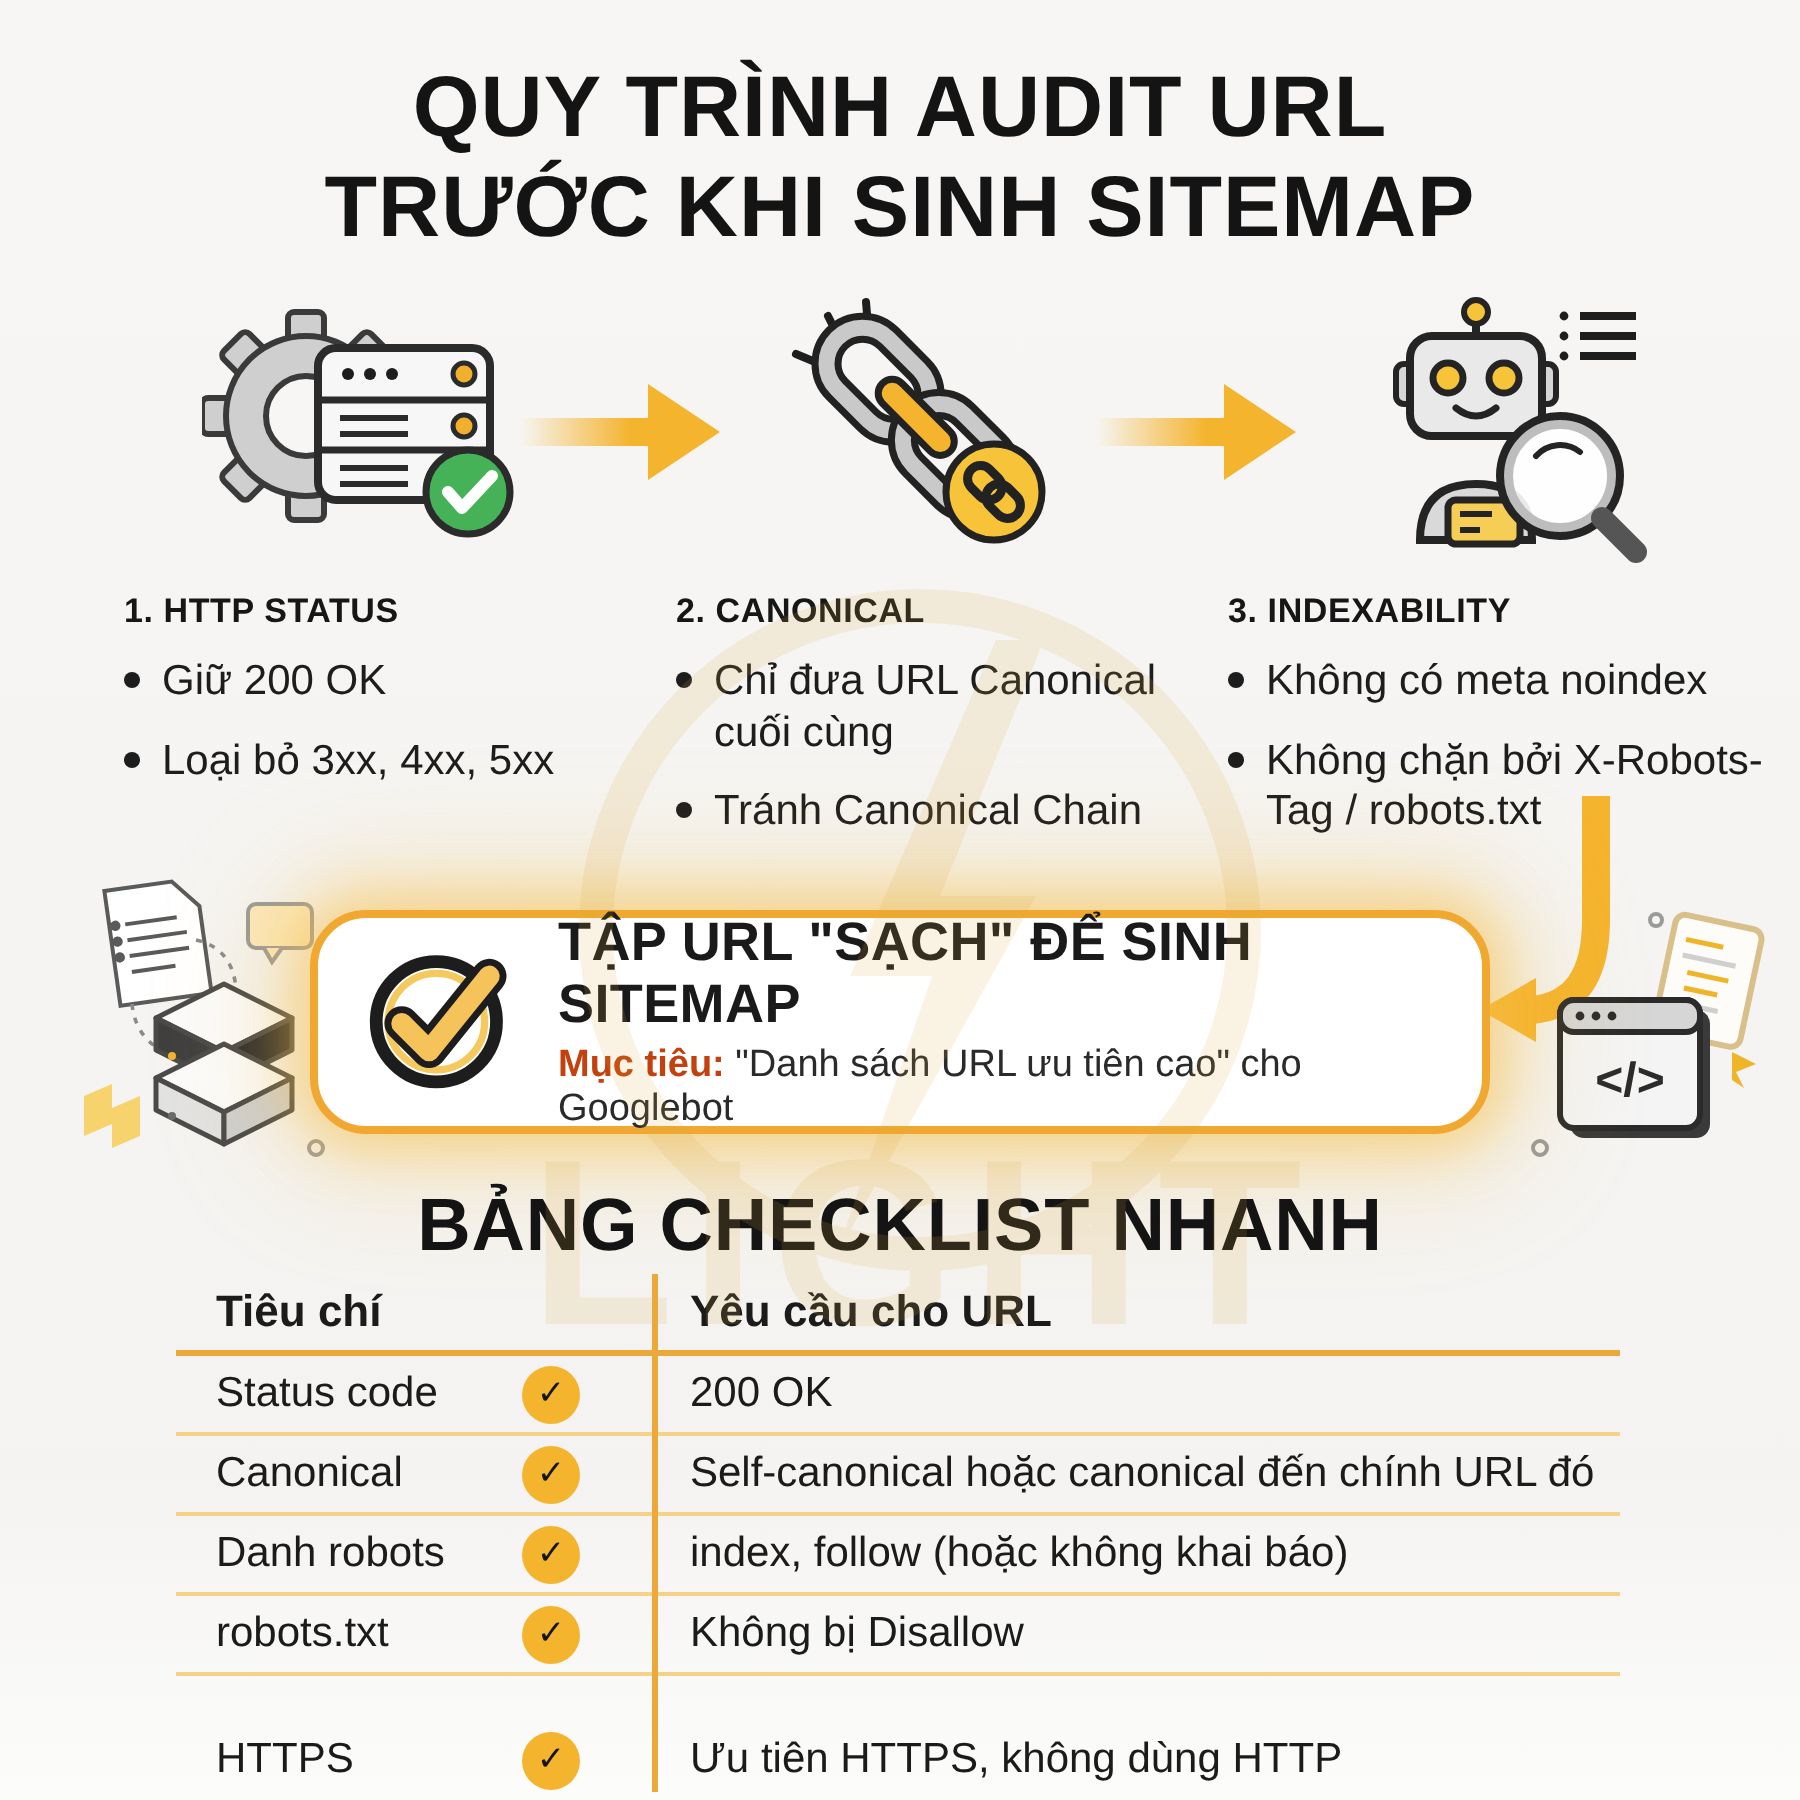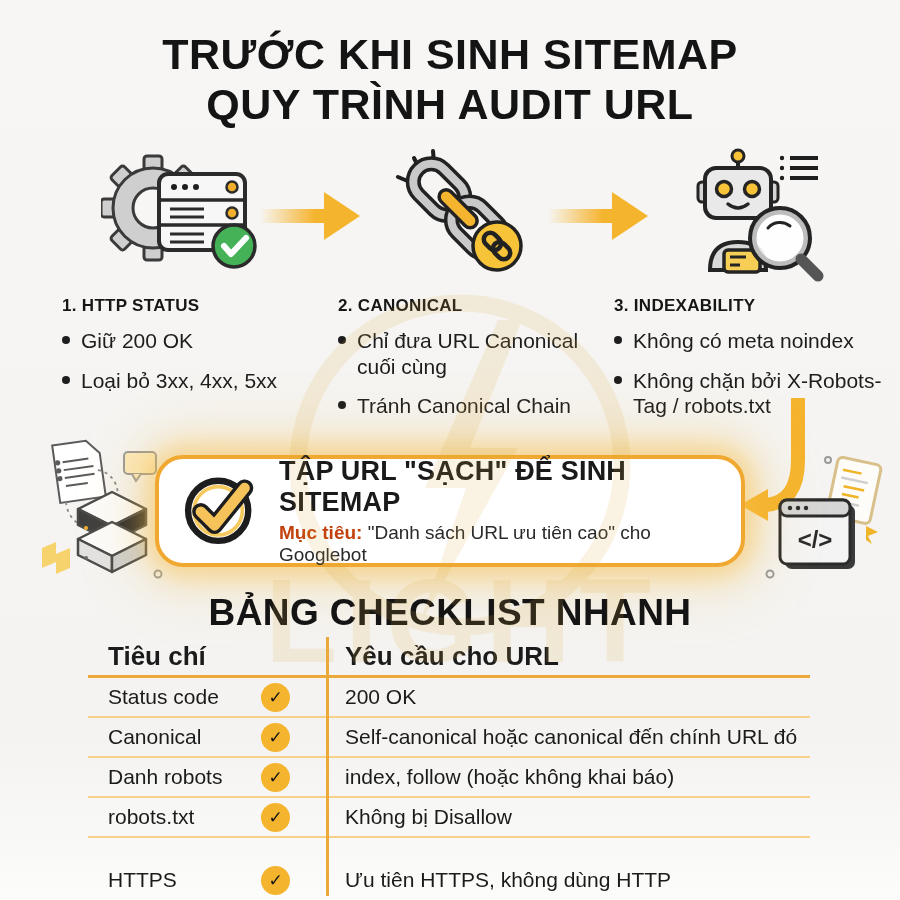--- a/index.html
+++ b/index.html
@@ -35,21 +35,21 @@
   .callout-title{font-size:27px;font-weight:800;color:#1a1a1a;letter-spacing:.2px;}
   .callout-sub{margin-top:4px;font-size:19px;color:#2a2a2a;}
   .callout-sub b{font-weight:800;color:#c2410c;}
 
   
   .section-heading{position:absolute;top:592px;left:0;width:900px;text-align:center;
                    font-size:37px;font-weight:800;color:#141414;letter-spacing:.4px;}
   .table{position:absolute;left:88px;top:637px;width:722px;}
   .tdivider{position:absolute;left:238px;top:0;bottom:3px;width:3px;background:#EBA93C;}
   .thead{display:grid;grid-template-columns:239px 1fr;align-items:center;height:38px;
-         border-bottom:3px solid #EBA93C;font-weight:800;font-size:26px;}
+         border-bottom:3px solid #EBA93C;font-weight:800;font-size:22px;}
   .thead .c1{padding-left:20px;}
   .thead .c2{padding-left:18px;}
   .trow{display:grid;grid-template-columns:239px 1fr;align-items:center;height:38px;
         border-bottom:2px solid #F5D287;font-size:21px;}
   .trow:last-child{border-bottom:none;margin-top:23px;}
   .cell-crit{display:flex;align-items:center;justify-content:space-between;
              padding-left:20px;padding-right:37px;}
   .cell-req{padding-left:18px;}
   .badge{width:29px;height:29px;border-radius:50%;background:#F5B42E;
          display:flex;align-items:center;justify-content:center;
@@ -60,22 +60,22 @@
   #left-art{left:28px;top:430px;}
   #right-art{left:740px;top:398px;}
   .watermark{position:absolute;inset:0;pointer-events:none;opacity:.14;}
 </style>
 </head>
 <body>
 
 <div class="canvas">
 
   <div class="title">
+    <div>QUY TRÌNH AUDIT URL</div>
     <div>TRƯỚC KHI SINH SITEMAP</div>
-    <div>QUY TRÌNH AUDIT URL</div>
   </div>
 
   <div class="step" id="step1">
     <div class="step-icon">
       <svg width="160" height="138" viewBox="0 0 160 138">
         <g stroke="#3a3a3a" stroke-width="3" fill="#cfcfcf">
           <g transform="translate(52,62)">
             <g fill="#cfcfcf">
               <rect x="-9" y="-52" width="18" height="18" rx="3"></rect>
               <rect x="-9" y="34" width="18" height="18" rx="3"></rect>

